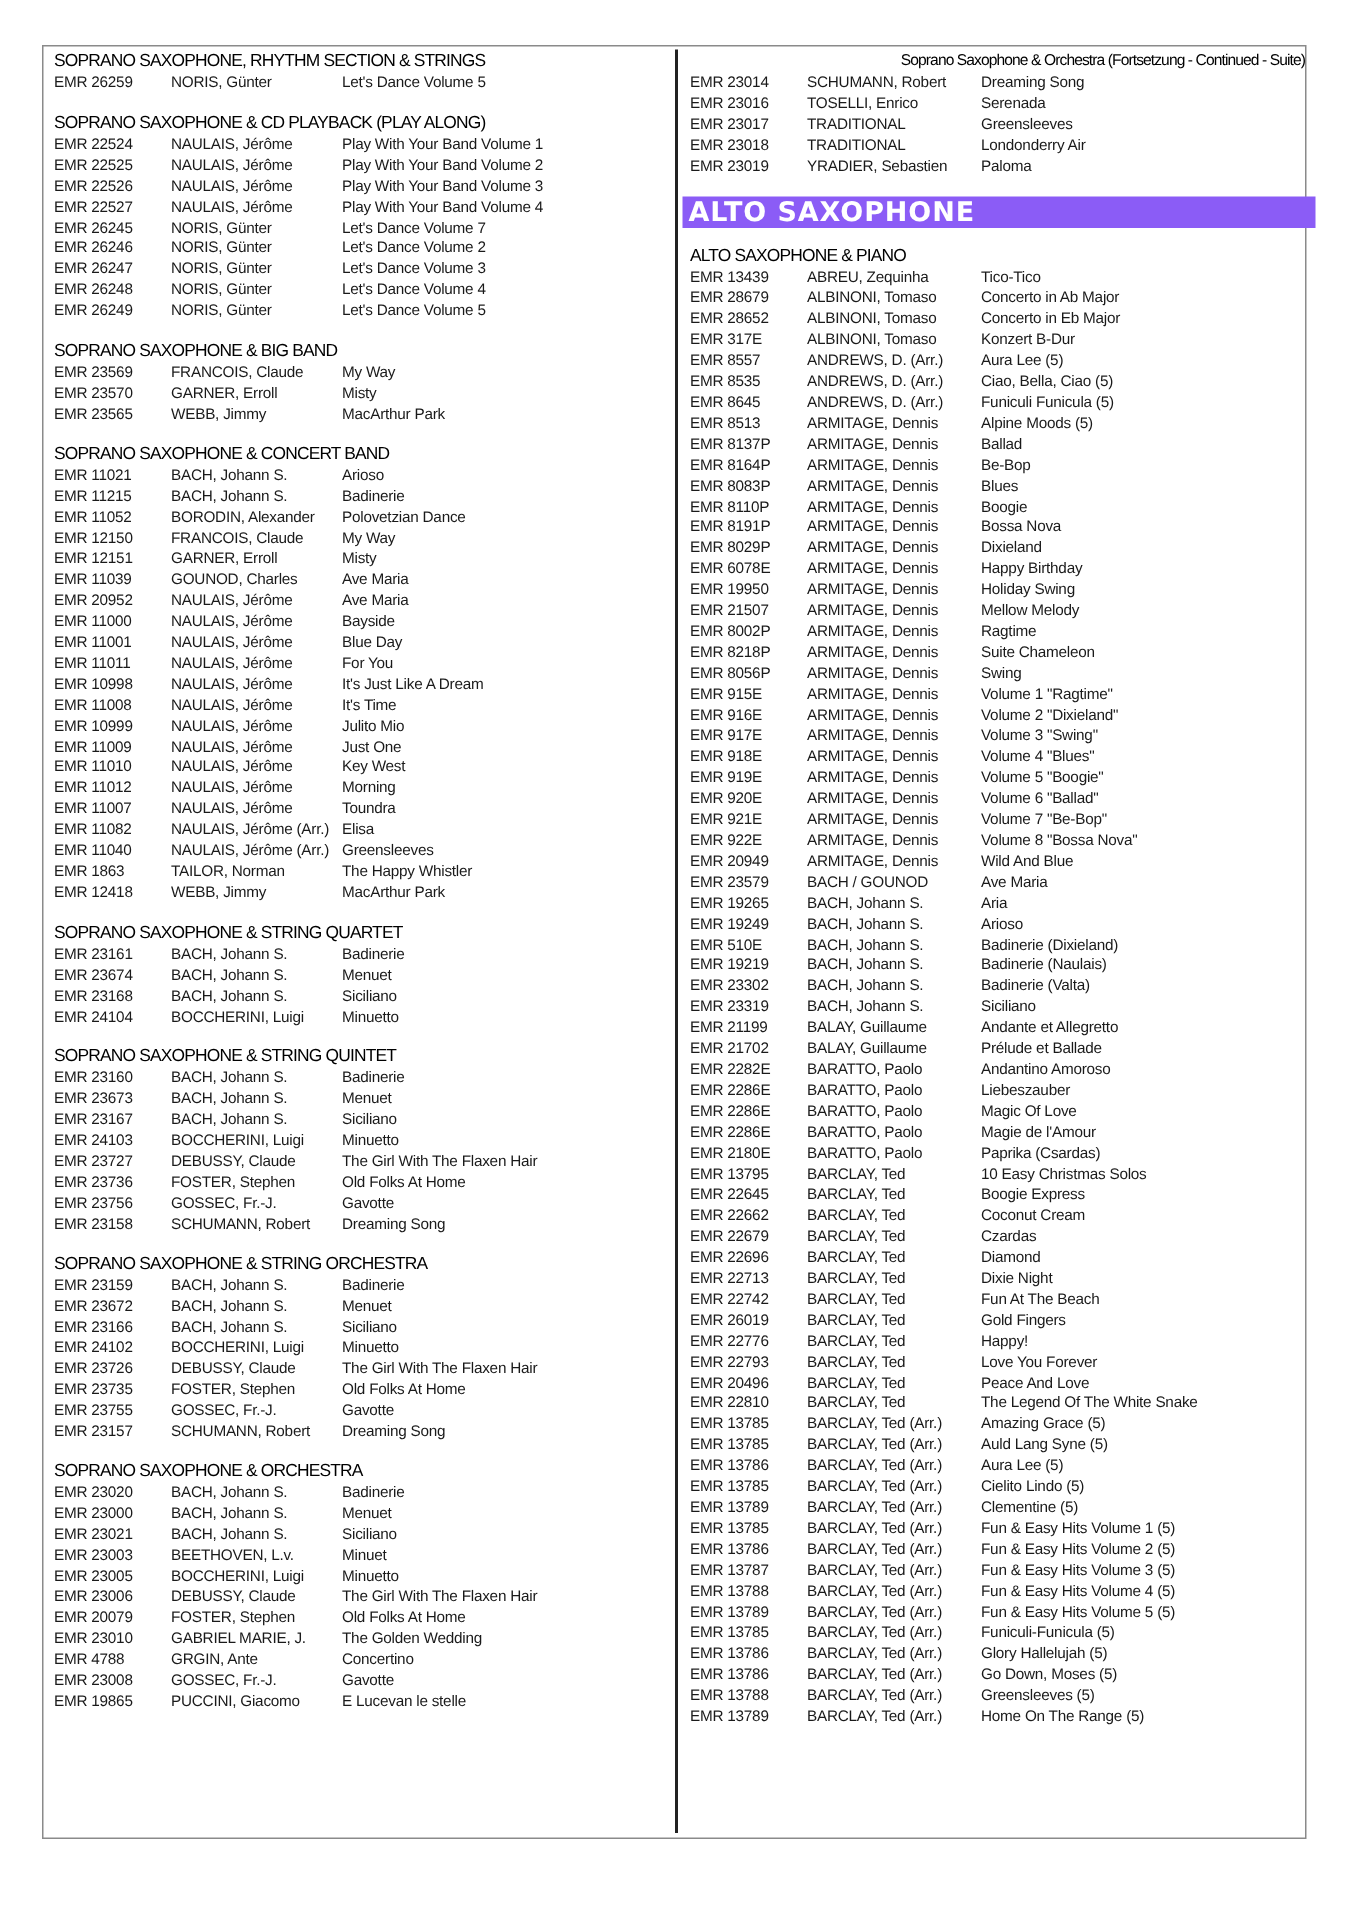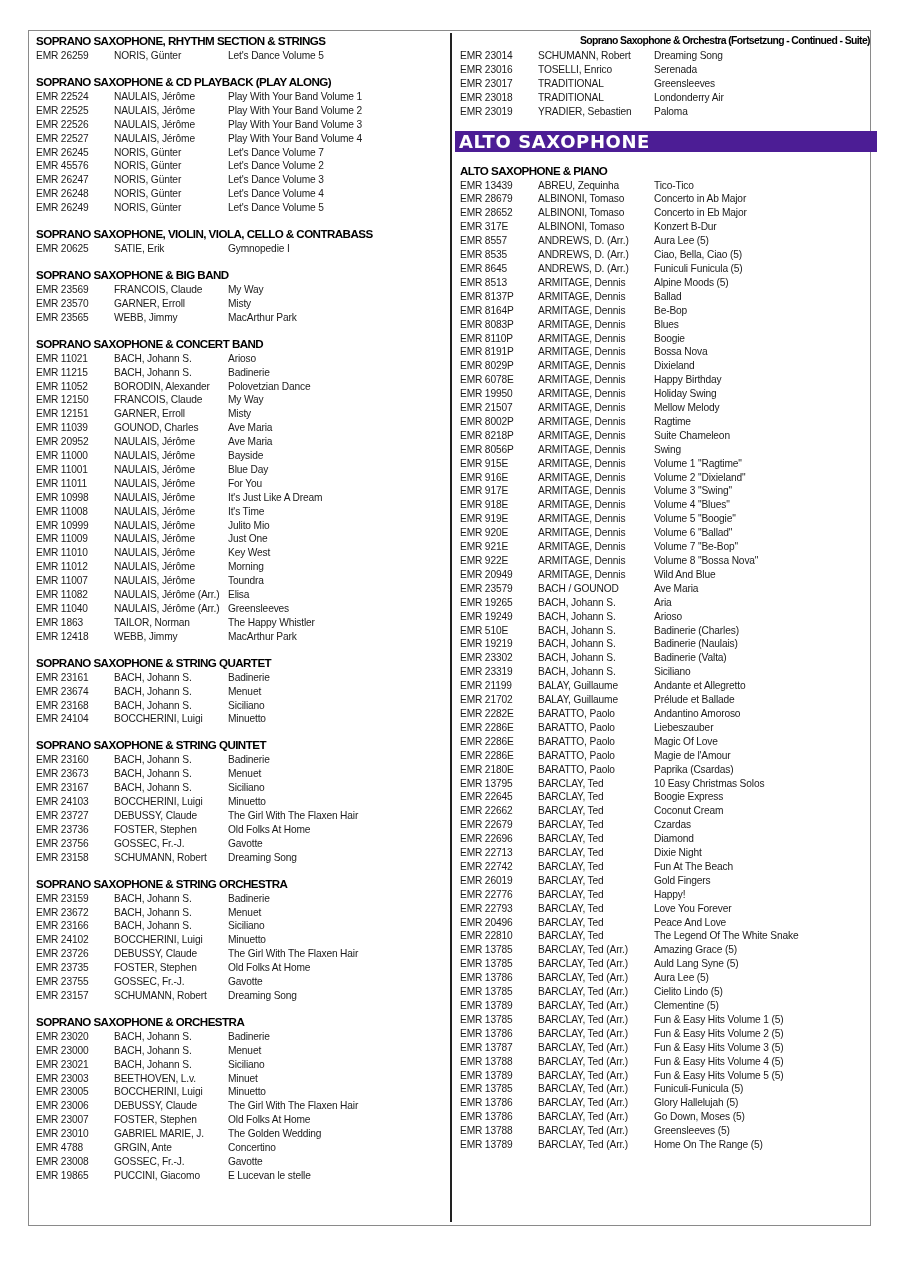--- a/index.html
+++ b/index.html
@@ -5,29 +5,29 @@
   html, body { margin: 0; padding: 0; background: #ffffff; }
   body { width: 900px; height: 1274px; position: relative; overflow: hidden;
          font-family: "Liberation Sans", sans-serif; color: #1a1a1a; }
   .frame { position: absolute; left: 28px; top: 30px; width: 843px; height: 1196px;
            border: 1px solid #8a8a8a; box-sizing: border-box; }
   .divider { position: absolute; left: 450px; top: 33px; width: 1.5px; height: 1189px; background: #222; }
   .col { position: absolute; top: 34px; }
   .col-left { left: 36px; width: 408px; }
   .col-right { left: 460px; width: 410px; }
   .section { margin-bottom: 12px; }
-  .sec-title { font-weight: bold; font-size: 11.6px; letter-spacing: -0.55px; line-height: 14px;
+  .sec-title { font-weight: normal; font-size: 11.6px; letter-spacing: -0.55px; line-height: 14px;
                margin: 0 0 1px 0; color: #000; white-space: nowrap; }
   .sec-title.small { font-size: 10.4px; letter-spacing: -0.6px; text-align: right; }
   .row { display: flex; font-size: 10.2px; line-height: 13.9px; white-space: nowrap; letter-spacing: -0.15px; }
   .c-code { width: 78px; flex: none; }
   .c-comp { width: 114px; flex: none; }
   .c-title { flex: 1; }
   .col-right .c-comp { width: 116px; }
-  .banner { position: relative; margin: 10px 0 12px -5px; width: 422px; height: 21px; background: #4c1d95;
+  .banner { position: relative; margin: 10px 0 12px -5px; width: 422px; height: 21px; background: #8b5cf6;
             color: #fff; font-family: "DejaVu Sans", sans-serif; font-weight: bold; font-size: 18px;
             line-height: 21px; padding-left: 4px; box-sizing: border-box; letter-spacing: 0.6px; }
 </style>
 </head>
 <body>
 
 <div class="frame"></div>
 <div class="divider"></div>
 
 <div class="col col-left" id="left-col">
@@ -60,49 +60,41 @@
         <span class="c-code">EMR 22527</span>
         <span class="c-comp">NAULAIS, Jérôme</span>
         <span class="c-title">Play With Your Band Volume 4</span>
       </div>
       <div class="row">
         <span class="c-code">EMR 26245</span>
         <span class="c-comp">NORIS, Günter</span>
         <span class="c-title">Let's Dance Volume 7</span>
       </div>
       <div class="row">
-        <span class="c-code">EMR 45576</span>
+        <span class="c-code">EMR 26246</span>
         <span class="c-comp">NORIS, Günter</span>
         <span class="c-title">Let's Dance Volume 2</span>
       </div>
       <div class="row">
         <span class="c-code">EMR 26247</span>
         <span class="c-comp">NORIS, Günter</span>
         <span class="c-title">Let's Dance Volume 3</span>
       </div>
       <div class="row">
         <span class="c-code">EMR 26248</span>
         <span class="c-comp">NORIS, Günter</span>
         <span class="c-title">Let's Dance Volume 4</span>
       </div>
       <div class="row">
         <span class="c-code">EMR 26249</span>
         <span class="c-comp">NORIS, Günter</span>
         <span class="c-title">Let's Dance Volume 5</span>
       </div>
     </div>
     <div class="section">
-      <div class="sec-title">SOPRANO SAXOPHONE, VIOLIN, VIOLA, CELLO &amp; CONTRABASS</div>
-      <div class="row">
-        <span class="c-code">EMR 20625</span>
-        <span class="c-comp">SATIE, Erik</span>
-        <span class="c-title">Gymnopedie I</span>
-      </div>
-    </div>
-    <div class="section">
       <div class="sec-title">SOPRANO SAXOPHONE &amp; BIG BAND</div>
       <div class="row">
         <span class="c-code">EMR 23569</span>
         <span class="c-comp">FRANCOIS, Claude</span>
         <span class="c-title">My Way</span>
       </div>
       <div class="row">
         <span class="c-code">EMR 23570</span>
         <span class="c-comp">GARNER, Erroll</span>
         <span class="c-title">Misty</span>
@@ -356,21 +348,21 @@
         <span class="c-code">EMR 23005</span>
         <span class="c-comp">BOCCHERINI, Luigi</span>
         <span class="c-title">Minuetto</span>
       </div>
       <div class="row">
         <span class="c-code">EMR 23006</span>
         <span class="c-comp">DEBUSSY, Claude</span>
         <span class="c-title">The Girl With The Flaxen Hair</span>
       </div>
       <div class="row">
-        <span class="c-code">EMR 23007</span>
+        <span class="c-code">EMR 20079</span>
         <span class="c-comp">FOSTER, Stephen</span>
         <span class="c-title">Old Folks At Home</span>
       </div>
       <div class="row">
         <span class="c-code">EMR 23010</span>
         <span class="c-comp">GABRIEL MARIE, J.</span>
         <span class="c-title">The Golden Wedding</span>
       </div>
       <div class="row">
         <span class="c-code">EMR 4788</span>
@@ -579,21 +571,21 @@
           <span class="c-title">Aria</span>
         </div>
         <div class="row">
           <span class="c-code">EMR 19249</span>
           <span class="c-comp">BACH, Johann S.</span>
           <span class="c-title">Arioso</span>
         </div>
         <div class="row">
           <span class="c-code">EMR 510E</span>
           <span class="c-comp">BACH, Johann S.</span>
-          <span class="c-title">Badinerie (Charles)</span>
+          <span class="c-title">Badinerie (Dixieland)</span>
         </div>
         <div class="row">
           <span class="c-code">EMR 19219</span>
           <span class="c-comp">BACH, Johann S.</span>
           <span class="c-title">Badinerie (Naulais)</span>
         </div>
         <div class="row">
           <span class="c-code">EMR 23302</span>
           <span class="c-comp">BACH, Johann S.</span>
           <span class="c-title">Badinerie (Valta)</span>

